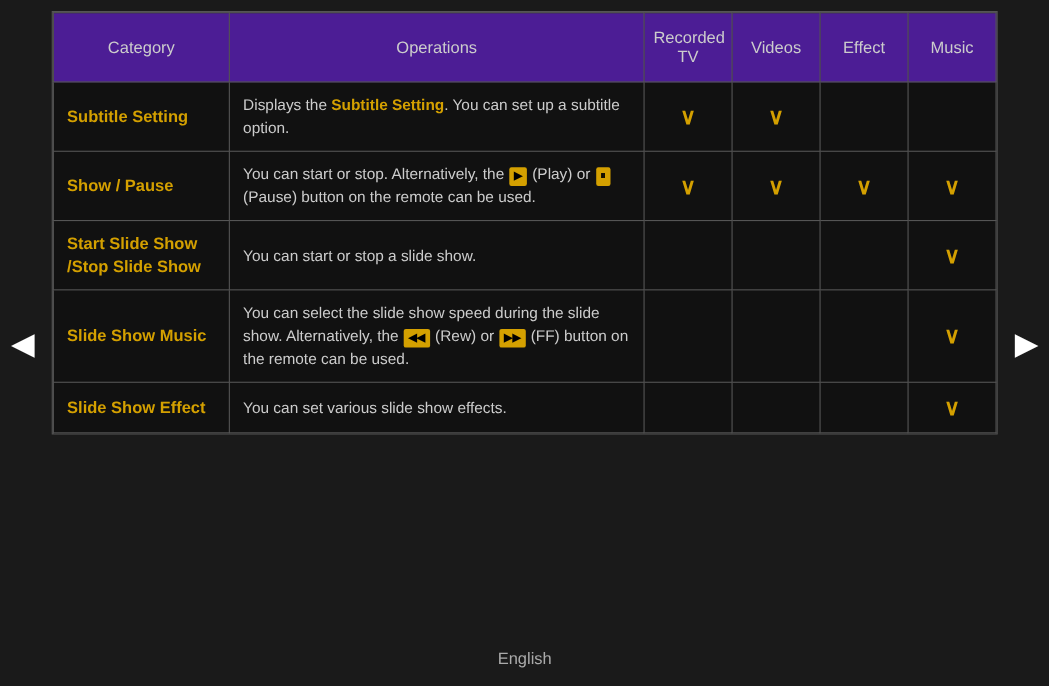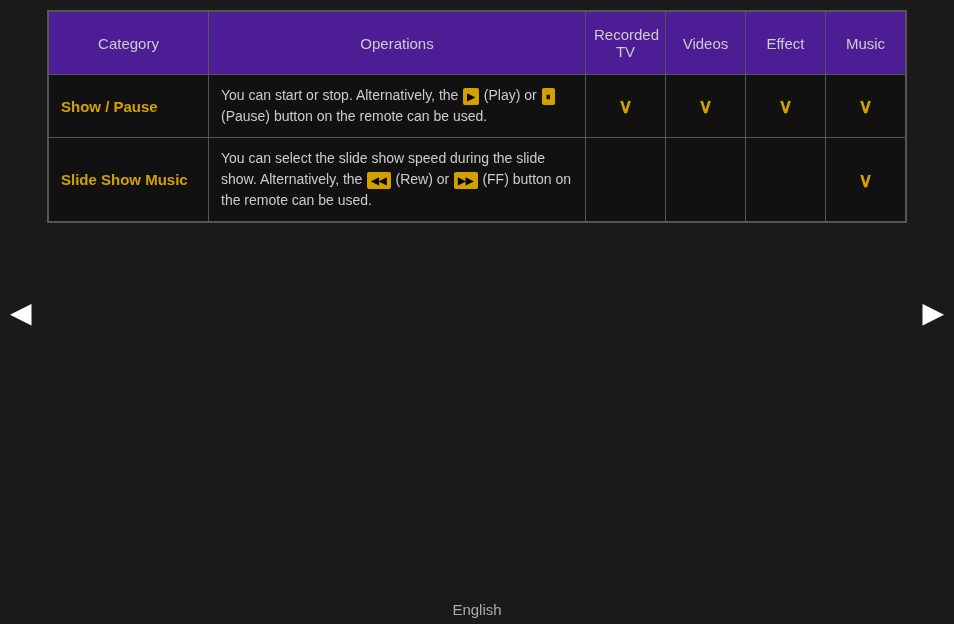--- a/index.html
+++ b/index.html
@@ -122,21 +122,21 @@
       right: 10px;
       top: 50%;
       transform: translateY(-50%);
       color: #fff;
       font-size: 28px;
       cursor: pointer;
     }
 
     .footer {
       position: absolute;
-      bottom: 6px;
+      bottom: 16px;
       color: #aaa;
       font-size: 15px;
     }
   </style>
 </head>
 <body>
 
 <div class="left-arrow">◀</div>
 <div class="right-arrow">▶</div>
 
@@ -148,41 +148,67 @@
         <th>Operations</th>
         <th style="white-space: pre-line;">Recorded
 TV</th>
         <th>Videos</th>
         <th>Effect</th>
         <th>Music</th>
       </tr>
     </thead>
     <tbody>
 
+      <tr>
+        <td class="category">Subtitle Setting</td>
+        <td class="description">
+          Displays the <span style="color:#d4a000; font-weight:bold;">Subtitle Setting</span>. You can set up a subtitle option.
+        </td>
+        <td><span class="chevron">∨</span></td>
+        <td><span class="chevron">∨</span></td>
+        <td></td>
+        <td></td>
+      </tr>
 
       <tr>
         <td class="category">Show / Pause</td>
         <td class="description">
           You can start or stop. Alternatively, the <span class="btn-icon">▶</span> (Play) or <span class="btn-icon">⏸</span> (Pause) button on the remote can be used.
         </td>
         <td><span class="chevron">∨</span></td>
         <td><span class="chevron">∨</span></td>
         <td><span class="chevron">∨</span></td>
         <td><span class="chevron">∨</span></td>
       </tr>
 
+      <tr>
+        <td class="category">Start Slide Show /Stop Slide Show</td>
+        <td class="description">You can start or stop a slide show.</td>
+        <td></td>
+        <td></td>
+        <td></td>
+        <td><span class="chevron">∨</span></td>
+      </tr>
 
       <tr>
         <td class="category">Slide Show Music</td>
         <td class="description">
           You can select the slide show speed during the slide show. Alternatively, the <span class="btn-icon">◀◀</span> (Rew) or <span class="btn-icon">▶▶</span> (FF) button on the remote can be used.
         </td>
         <td></td>
         <td></td>
         <td></td>
         <td><span class="chevron">∨</span></td>
       </tr>
 
+      <tr>
+        <td class="category">Slide Show Effect</td>
+        <td class="description">You can set various slide show effects.</td>
+        <td></td>
+        <td></td>
+        <td></td>
+        <td><span class="chevron">∨</span></td>
+      </tr>
     </tbody>
   </table>
 </div>
 
 <div class="footer">English</div>
 
 </body></html>

